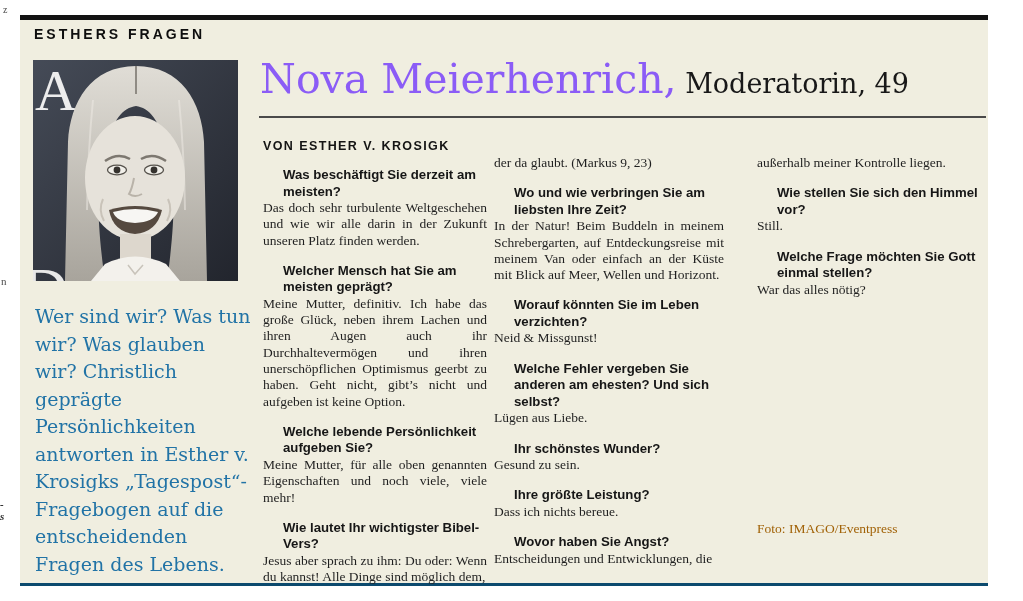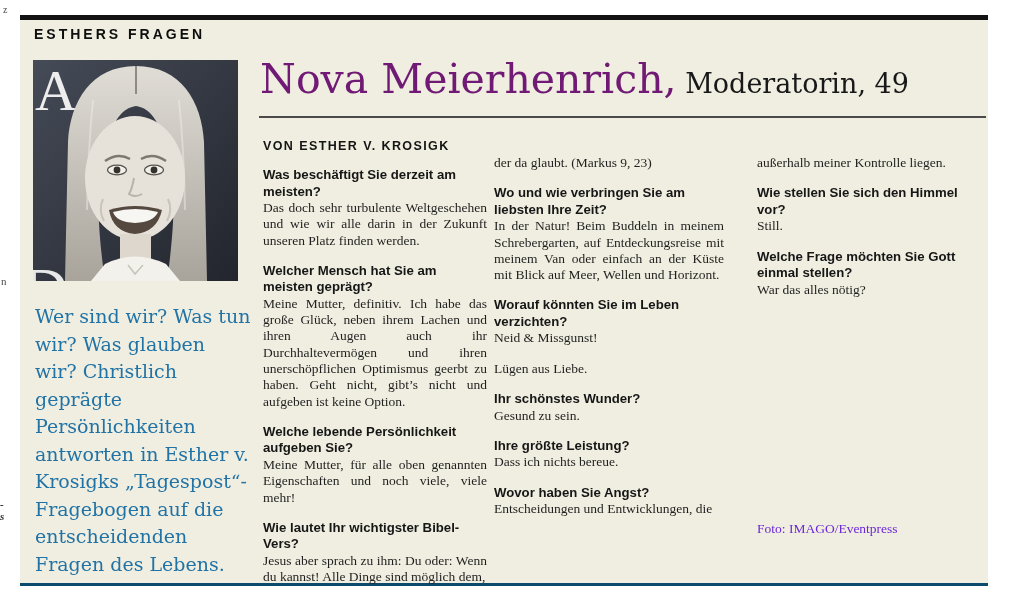--- a/index.html
+++ b/index.html
@@ -32,58 +32,58 @@
 
   .photo{
     position:absolute;left:13px;top:45px;width:205px;height:221px;overflow:hidden;
   }
   .photo svg{display:block;}
 
   .headline{
     position:absolute;left:240px;top:40px;width:715px;
     font-family:"DejaVu Serif", serif;white-space:nowrap;
   }
-  .headline .name{font-size:41px;color:#701a75;}
+  .headline .name{font-size:41px;color:#8b5cf6;}
   .headline .role{font-size:27px;color:#181818;}
   .title-rule{
     position:absolute;left:239px;top:101px;width:727px;height:0;
     border-top:2px solid #4a4a4a;
   }
 
   .col{position:absolute;top:124px;}
   .col1{left:243px;width:224px;}
   .col2{left:474px;width:230px;}
   .col3{left:737px;width:232px;}
 
   .byline{
     font-family:"Liberation Sans", sans-serif;font-weight:bold;
     font-size:12.5px;letter-spacing:1.4px;color:#141414;margin-bottom:12px;
   }
   .qa{margin-top:14px;}
   .q{
     font-family:"Liberation Sans", sans-serif;font-weight:bold;
-    font-size:13.2px;line-height:16.5px;color:#161616;
+    font-size:13.2px;line-height:16.5px;color:#161616;margin-left:20px;
   }
   .a, .lead{
     font-family:"Liberation Serif", serif;
     font-size:13.5px;line-height:16.3px;color:#1f1f1f;
     text-align:justify;
   }
   .lead{margin-top:16px;}
   .col .lead:first-child{margin-top:16px;}
 
   .intro{
     position:absolute;left:15px;top:288px;width:216px;
     font-family:"DejaVu Serif", serif;font-size:19px;line-height:27.5px;
     color:#2173a6;
   }
 
   .credit{
     position:absolute;left:737px;top:506px;
-    font-family:"Liberation Serif", serif;font-size:13.5px;color:#6d28d9;text-align:right;
+    font-family:"Liberation Serif", serif;font-size:13.5px;color:#a16207;text-align:right;
   }
 </style>
 </head>
 <body>
 
 <span class="edge-frag" style="left:3px;top:5px;font-size:10px;">z</span>
 <span class="edge-frag" style="left:1px;top:276px;">n</span>
 <span class="edge-frag italic" style="left:0;top:499px;">-</span>
 <span class="edge-frag italic" style="left:0;top:511px;">s</span>
 
@@ -168,20 +168,21 @@
     <div class="lead">der da glaubt. (Markus 9, 23)</div>
     <div class="qa">
       <div class="q">Wo und wie verbringen Sie am liebsten Ihre Zeit?</div>
       <div class="a">In der Natur! Beim Buddeln in meinem Schrebergarten, auf Entdeckungsreise mit meinem Van oder einfach an der Küste mit Blick auf Meer, Wellen und Horizont.</div>
     </div>
     <div class="qa">
       <div class="q">Worauf könnten Sie im Leben verzichten?</div>
       <div class="a">Neid &amp; Missgunst!</div>
     </div>
     <div class="qa">
+      <div class="q">Welche Fehler vergeben Sie anderen am ehesten? Und sich selbst?</div>
       <div class="a">Lügen aus Liebe.</div>
     </div>
     <div class="qa">
       <div class="q">Ihr schönstes Wunder?</div>
       <div class="a">Gesund zu sein.</div>
     </div>
     <div class="qa">
       <div class="q">Ihre größte Leistung?</div>
       <div class="a">Dass ich nichts bereue.</div>
     </div>

